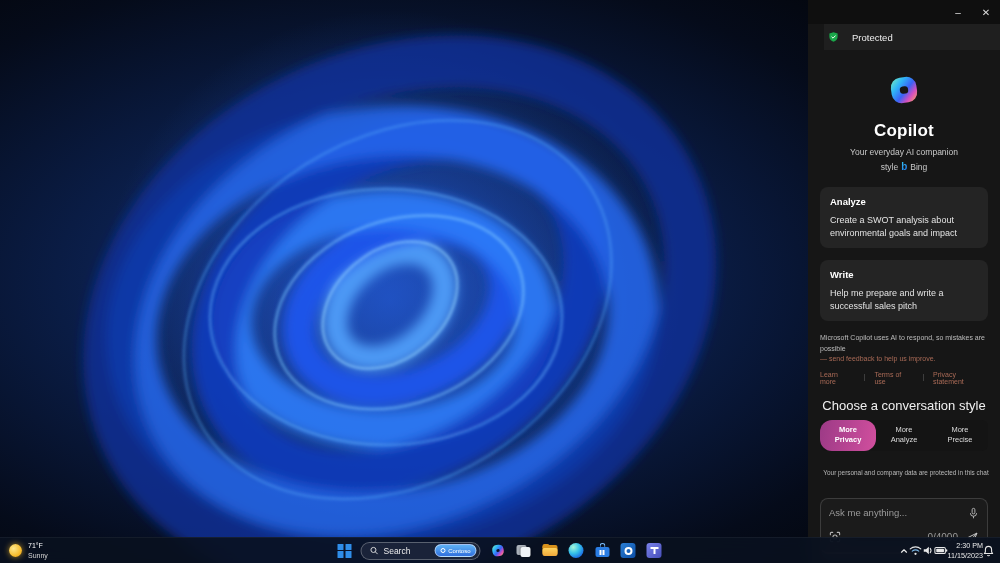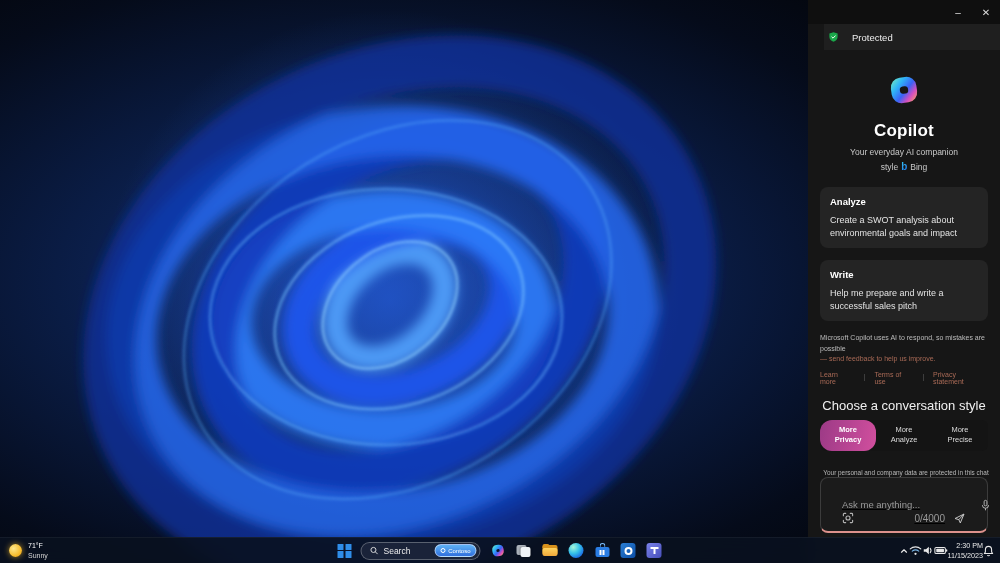--- a/index.html
+++ b/index.html
@@ -34,21 +34,21 @@
   .links-row .link { cursor:pointer; }
   .links-row .sep { width:1px; height:7px; background:#3d3d3d; margin:0 9px; }
 
   .style-heading { text-align:center; color:#f0f0f0; font-size:13px; margin-top:13px; }
   .style-row { display:flex; margin-top:7px; background:#141414; border-radius:6px; }
   .style-btn { flex:1; display:flex; flex-direction:column; align-items:center; justify-content:center; padding:5px 0; font-size:7.5px; line-height:1.4; color:#dcdcdc; border-radius:12px; cursor:pointer; }
   .style-btn.selected { background:linear-gradient(100deg,#9c3a86,#d14f9e); color:#ffffff; font-weight:700; }
 
   .privacy-note { display:flex; align-items:center; justify-content:center; gap:4px; margin-top:18px; font-size:6.4px; color:#b9b9b9; white-space:nowrap; }
 
-  .chat-input { margin-top:0; background:#1b1b1b; border:1px solid #3c3c3c; border-bottom:2px solid #dd918c; border-radius:8px; padding:21px; height:56px; display:flex; flex-direction:column;text-decoration:underline; }
+  .chat-input { margin-top:21px; background:#1b1b1b; border:1px solid #3c3c3c; border-bottom:2px solid #dd918c; border-radius:8px; padding:8px; height:56px; display:flex; flex-direction:column; }
   .chat-row-top { display:flex; align-items:flex-start; gap:6px; }
   .chat-row-top input { flex:1; background:transparent; border:none; outline:none; color:#eaeaea; font-size:9.5px; font-family:"Liberation Sans",sans-serif; }
   .chat-row-top input::placeholder { color:#9a9a9a; }
   .chat-row-bottom { margin-top:auto; display:flex; align-items:center; gap:8px; }
   .spacer { flex:1; }
   .char-counter { font-size:10px; color:#9a9a9a; }
   .icon-btn { display:flex; align-items:center; justify-content:center; cursor:pointer; }
 
   
   .taskbar { position:absolute; left:0; right:0; bottom:0; height:26px; background:rgba(9,17,31,0.90); backdrop-filter:blur(8px); border-top:1px solid rgba(255,255,255,0.05); z-index:10; }

